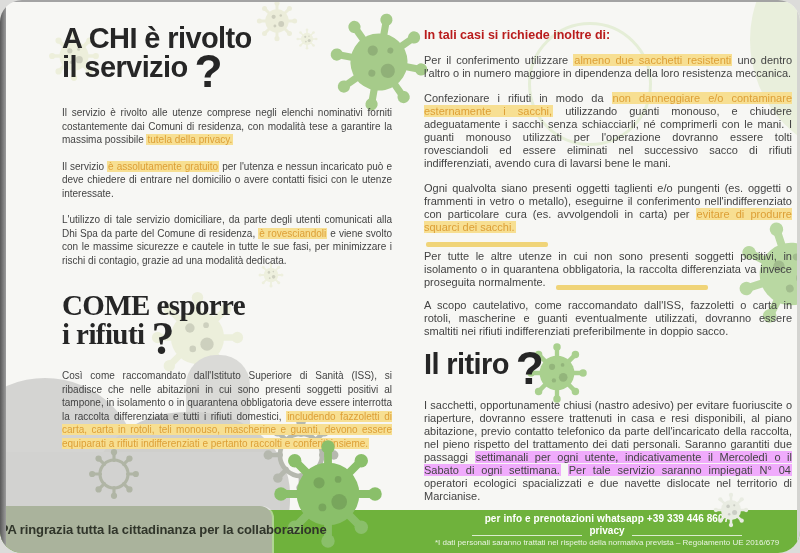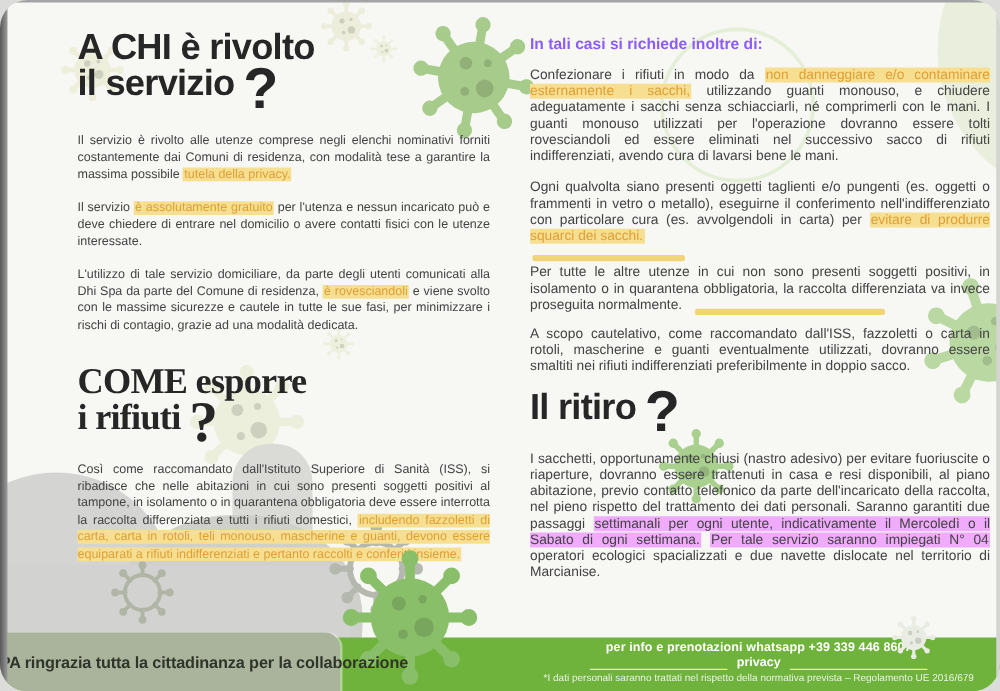--- a/index.html
+++ b/index.html
@@ -27,21 +27,21 @@
 
   .bigh { font-size:29px; line-height:29px; font-weight:bold; color:#262626;
     letter-spacing:-0.6px; margin:0 0 24px 0; }
   .bigh .hline { display:block; }
   .qm { display:inline-block; line-height:0; font-size:46px; font-weight:bold;
     position:relative; top:10px; margin-left:7px; }
 
   .body { font-size:10px; line-height:13.5px; color:#434343; text-align:justify;
     margin:0 0 13px 0; }
   .col-right .body { font-size:11px; line-height:13px; margin-bottom:12px; }
-  .intro-h { font-size:12.5px; font-weight:bold; color:#8b5cf6; margin:6px 0 12px 0; }
+  .intro-h { font-size:12.5px; font-weight:bold; color:#b91c1c; margin:6px 0 12px 0; }
   .h3x { margin:10px 0 20px 0; }
   .pickup { font-size:12.3px; line-height:13.8px; }
 
   .hlo { background:#f7df92; color:#dd9f36; padding:0 1px; }
   .hld { background:#f0abfc; padding:0 1px; }
 
   .ybar { background:#f0d478; height:5px; border-radius:2px; }
   .ybar1 { width:122px; margin:-4px 0 3px 2px; }
   .ybar2 { width:152px; margin:-8px 0 9px 132px; }
 
@@ -174,20 +174,21 @@
     <p class="body"><span>L'utilizzo di tale servizio domiciliare, da parte degli utenti comunicati alla Dhi Spa da parte del Comune di residenza, </span><span class="hlo">è rovesciandoli</span><span> e viene svolto con le massime sicurezze e cautele in tutte le sue fasi, per minimizzare i rischi di contagio, grazie ad una modalità dedicata.</span></p>
     <h1 class="bigh" style="margin-top:24px;margin-bottom:20px;font-family:Liberation Serif, serif;">
       <span class="hline">COME esporre</span>
       <span class="hline"><span>i rifiuti</span><span class="qm">?</span></span>
     </h1>
     <p class="body" style="margin-top:18px;"><span>Così come raccomandato dall'Istituto Superiore di Sanità (ISS), si ribadisce che nelle abitazioni in cui sono presenti soggetti positivi al tampone, in isolamento o in quarantena obbligatoria deve essere interrotta la raccolta differenziata e tutti i rifiuti domestici, </span><span class="hlo">includendo fazzoletti di carta, carta in rotoli, teli monouso, mascherine e guanti, devono essere equiparati a rifiuti indifferenziati e pertanto raccolti e conferiti insieme.</span></p>
   </div>
 
   <div class="col-right">
     <div class="intro-h">In tali casi si richiede inoltre di:</div>
+    <p class="body"><span>Per il conferimento utilizzare </span><span class="hlo">almeno due sacchetti resistenti</span><span> uno dentro l'altro o in numero maggiore in dipendenza della loro resistenza meccanica.</span></p>
     <p class="body"><span>Confezionare i rifiuti in modo da </span><span class="hlo">non danneggiare e/o contaminare esternamente i sacchi,</span><span> utilizzando guanti monouso, e chiudere adeguatamente i sacchi senza schiacciarli, né comprimerli con le mani. I guanti monouso utilizzati per l'operazione dovranno essere tolti rovesciandoli ed essere eliminati nel successivo sacco di rifiuti indifferenziati, avendo cura di lavarsi bene le mani.</span></p>
     <p class="body"><span>Ogni qualvolta siano presenti oggetti taglienti e/o pungenti (es. oggetti o frammenti in vetro o metallo), eseguirne il conferimento nell'indifferenziato con particolare cura (es. avvolgendoli in carta) per </span><span class="hlo">evitare di produrre squarci dei sacchi.</span></p>
     <div class="ybar ybar1"></div>
     <p class="body" style="margin-bottom:4px;"><span>Per tutte le altre utenze in cui non sono presenti soggetti positivi, in isolamento o in quarantena obbligatoria, la raccolta differenziata va invece proseguita normalmente.</span></p>
     <div class="ybar ybar2"></div>
     <p class="body"><span>A scopo cautelativo, come raccomandato dall'ISS, fazzoletti o carta in rotoli, mascherine e guanti eventualmente utilizzati, dovranno essere smaltiti nei rifiuti indifferenziati preferibilmente in doppio sacco.</span></p>
     <h1 class="bigh h3x">
       <span class="hline"><span>Il ritiro</span><span class="qm">?</span></span>
     </h1>
     <p class="body pickup"><span>I sacchetti, opportunamente chiusi (nastro adesivo) per evitare fuoriuscite o riaperture, dovranno essere trattenuti in casa e resi disponibili, al piano abitazione, previo contatto telefonico da parte dell'incaricato della raccolta, nel pieno rispetto del trattamento dei dati personali. Saranno garantiti due passaggi </span><span class="hld">settimanali per ogni utente, indicativamente il Mercoledì o il Sabato di ogni settimana.</span><span> </span><span class="hld">Per tale servizio saranno impiegati N° 04</span><span> operatori ecologici spacializzati e due navette dislocate nel territorio di Marcianise.</span></p>

